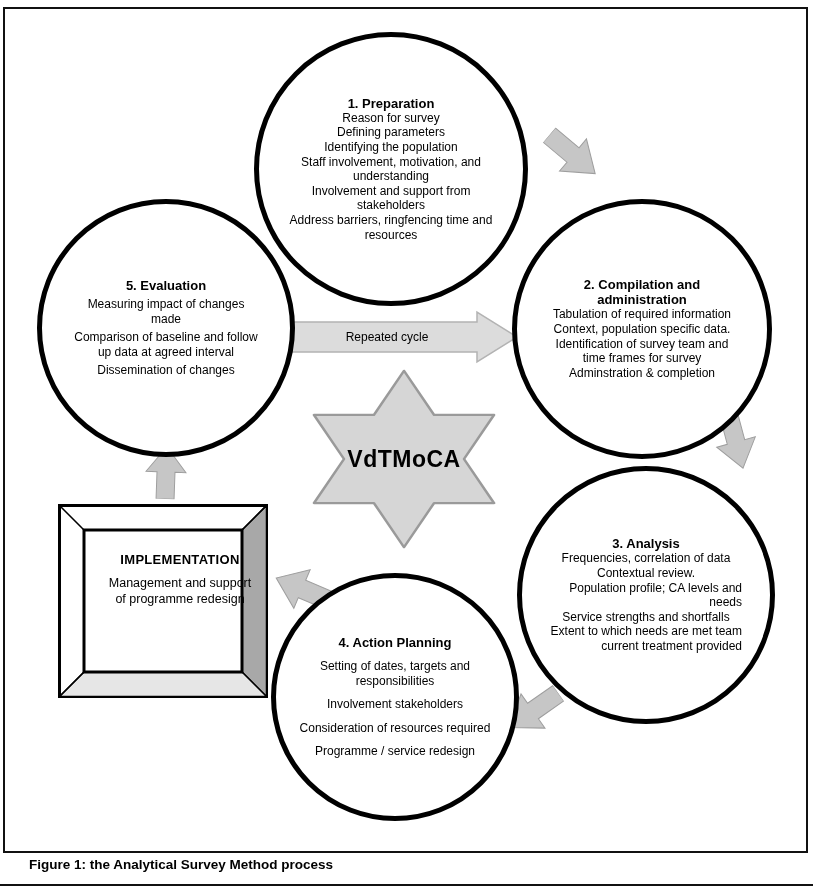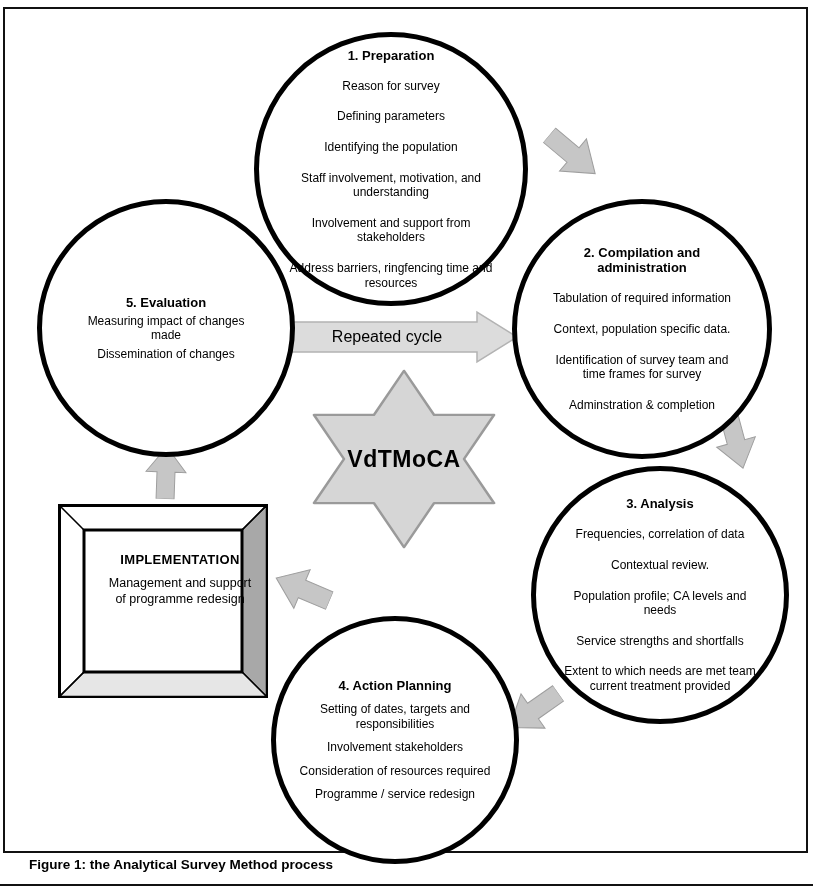--- a/index.html
+++ b/index.html
@@ -7,29 +7,29 @@
     position:relative;width:813px;height:890px;background:#ffffff;
     font-family:"Liberation Sans",sans-serif;color:#000;overflow:hidden;
   }
   .frame{position:absolute;left:3px;top:7px;width:801px;height:842px;border:2px solid #111;}
   .bottom-rule{position:absolute;left:0;top:884px;width:813px;height:2px;background:#111;}
   .caption{position:absolute;left:5px;top:857px;font-size:13.5px;font-weight:700;padding-left:24px;}
 
   .circle{
     position:absolute;border-radius:50%;border:5px solid #000;background:#fff;
     box-sizing:border-box;display:flex;flex-direction:column;align-items:center;
-    justify-content:center;text-align:center;z-index:3;padding:8px 20px;gap:16px;
+    justify-content:center;text-align:center;z-index:3;padding:8px 20px;gap:0;
   }
   .c-title{font-size:13px;font-weight:700;}
   .c-item{font-size:12px;line-height:1.22;}
 
   #c1{left:254px;top:32px;width:274px;height:274px;}
   #c2{left:512px;top:199px;width:260px;height:260px;}
-  #c3{left:531px;top:466px;width:258px;height:258px;}
-  #c4{left:271px;top:616px;width:248px;height:248px;gap:9px;}
+  #c3{left:517px;top:466px;width:258px;height:258px;text-align:right;}
+  #c4{left:271px;top:573px;width:248px;height:248px;gap:9px;}
   #c5{left:37px;top:199px;width:258px;height:258px;gap:4px;}
 
   #c1 .c-item{max-width:210px;}
   #c2 .c-title{max-width:160px;}
   #c2 .c-item{max-width:188px;}
   #c3 .c-item{max-width:192px;}
   #c4 .c-item{max-width:198px;}
   #c5 .c-item{max-width:186px;}
 
   .star-wrap{position:absolute;left:300px;top:362px;width:208px;height:194px;z-index:2;}
@@ -37,21 +37,21 @@
   .star-label{
     position:absolute;left:0;top:0;width:100%;height:100%;
     display:flex;align-items:center;justify-content:center;
     font-size:23px;font-weight:700;letter-spacing:0.5px;
   }
 
   .cycle-wrap{position:absolute;left:287px;top:310px;width:234px;height:54px;z-index:1;}
   .cycle-wrap svg{position:absolute;left:0;top:0;width:100%;height:100%;}
   .cycle-label{
     position:absolute;left:0;top:0;width:200px;height:100%;
-    display:flex;align-items:center;justify-content:center;font-size:16px;text-align:right;
+    display:flex;align-items:center;justify-content:center;font-size:12px;text-align:right;
   }
 
   .barrow{position:absolute;z-index:1;}
   #a1{left:542px;top:132px;width:62px;height:46px;transform:rotate(40deg);}
   #a2{left:707px;top:420px;width:58px;height:44px;transform:rotate(75deg);}
   #a3{left:502px;top:688px;width:62px;height:46px;transform:rotate(145deg);}
   #a4{left:272px;top:566px;width:60px;height:46px;transform:rotate(203deg);}
   #a5{left:139px;top:450px;width:54px;height:44px;transform:rotate(272deg);}
 
   .impl{position:absolute;left:58px;top:504px;width:210px;height:194px;z-index:2;}
@@ -114,20 +114,21 @@
     <div class="c-title">4. Action Planning</div>
     <div class="c-item">Setting of dates, targets and responsibilities</div>
     <div class="c-item">Involvement stakeholders</div>
     <div class="c-item">Consideration of resources required</div>
     <div class="c-item">Programme / service redesign</div>
   </div>
 
   <div class="circle" id="c5">
     <div class="c-title">5. Evaluation</div>
     <div class="c-item">Measuring impact of changes made</div>
+    <div class="c-item">Comparison of baseline and follow up data at agreed interval</div>
     <div class="c-item">Dissemination of changes</div>
   </div>
 
   <svg class="barrow" id="a1" viewBox="0 0 60 44" preserveAspectRatio="none">
     <polygon points="0,13 30,13 30,2 58,22 30,42 30,31 0,31" fill="#c6c6c6" stroke="#9e9e9e" stroke-width="1"></polygon>
   </svg>
   <svg class="barrow" id="a2" viewBox="0 0 60 44" preserveAspectRatio="none">
     <polygon points="0,13 30,13 30,2 58,22 30,42 30,31 0,31" fill="#c6c6c6" stroke="#9e9e9e" stroke-width="1"></polygon>
   </svg>
   <svg class="barrow" id="a3" viewBox="0 0 60 44" preserveAspectRatio="none">

